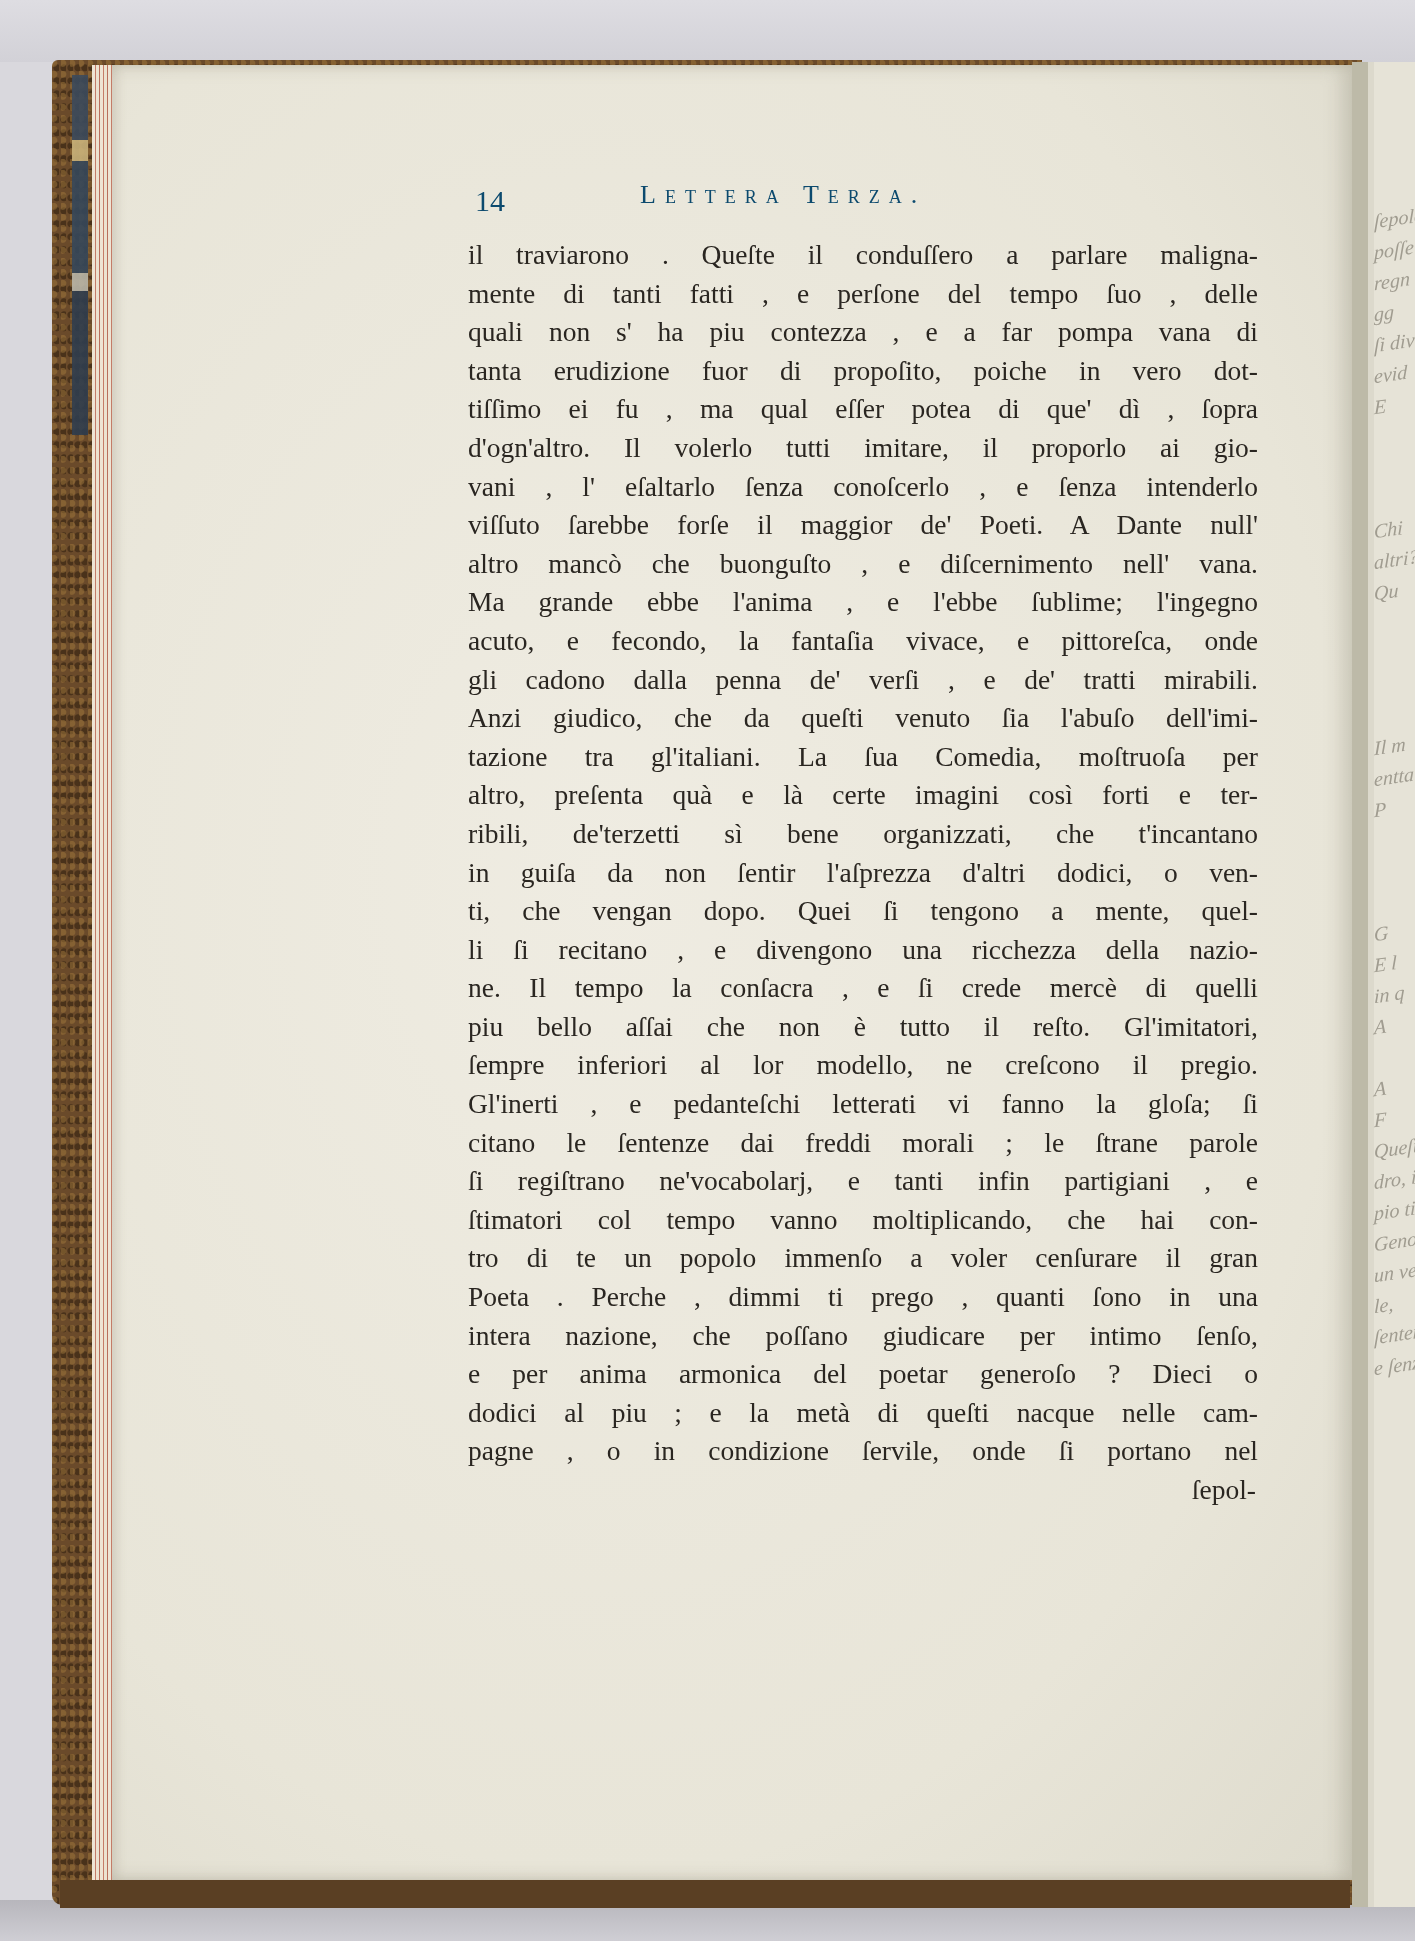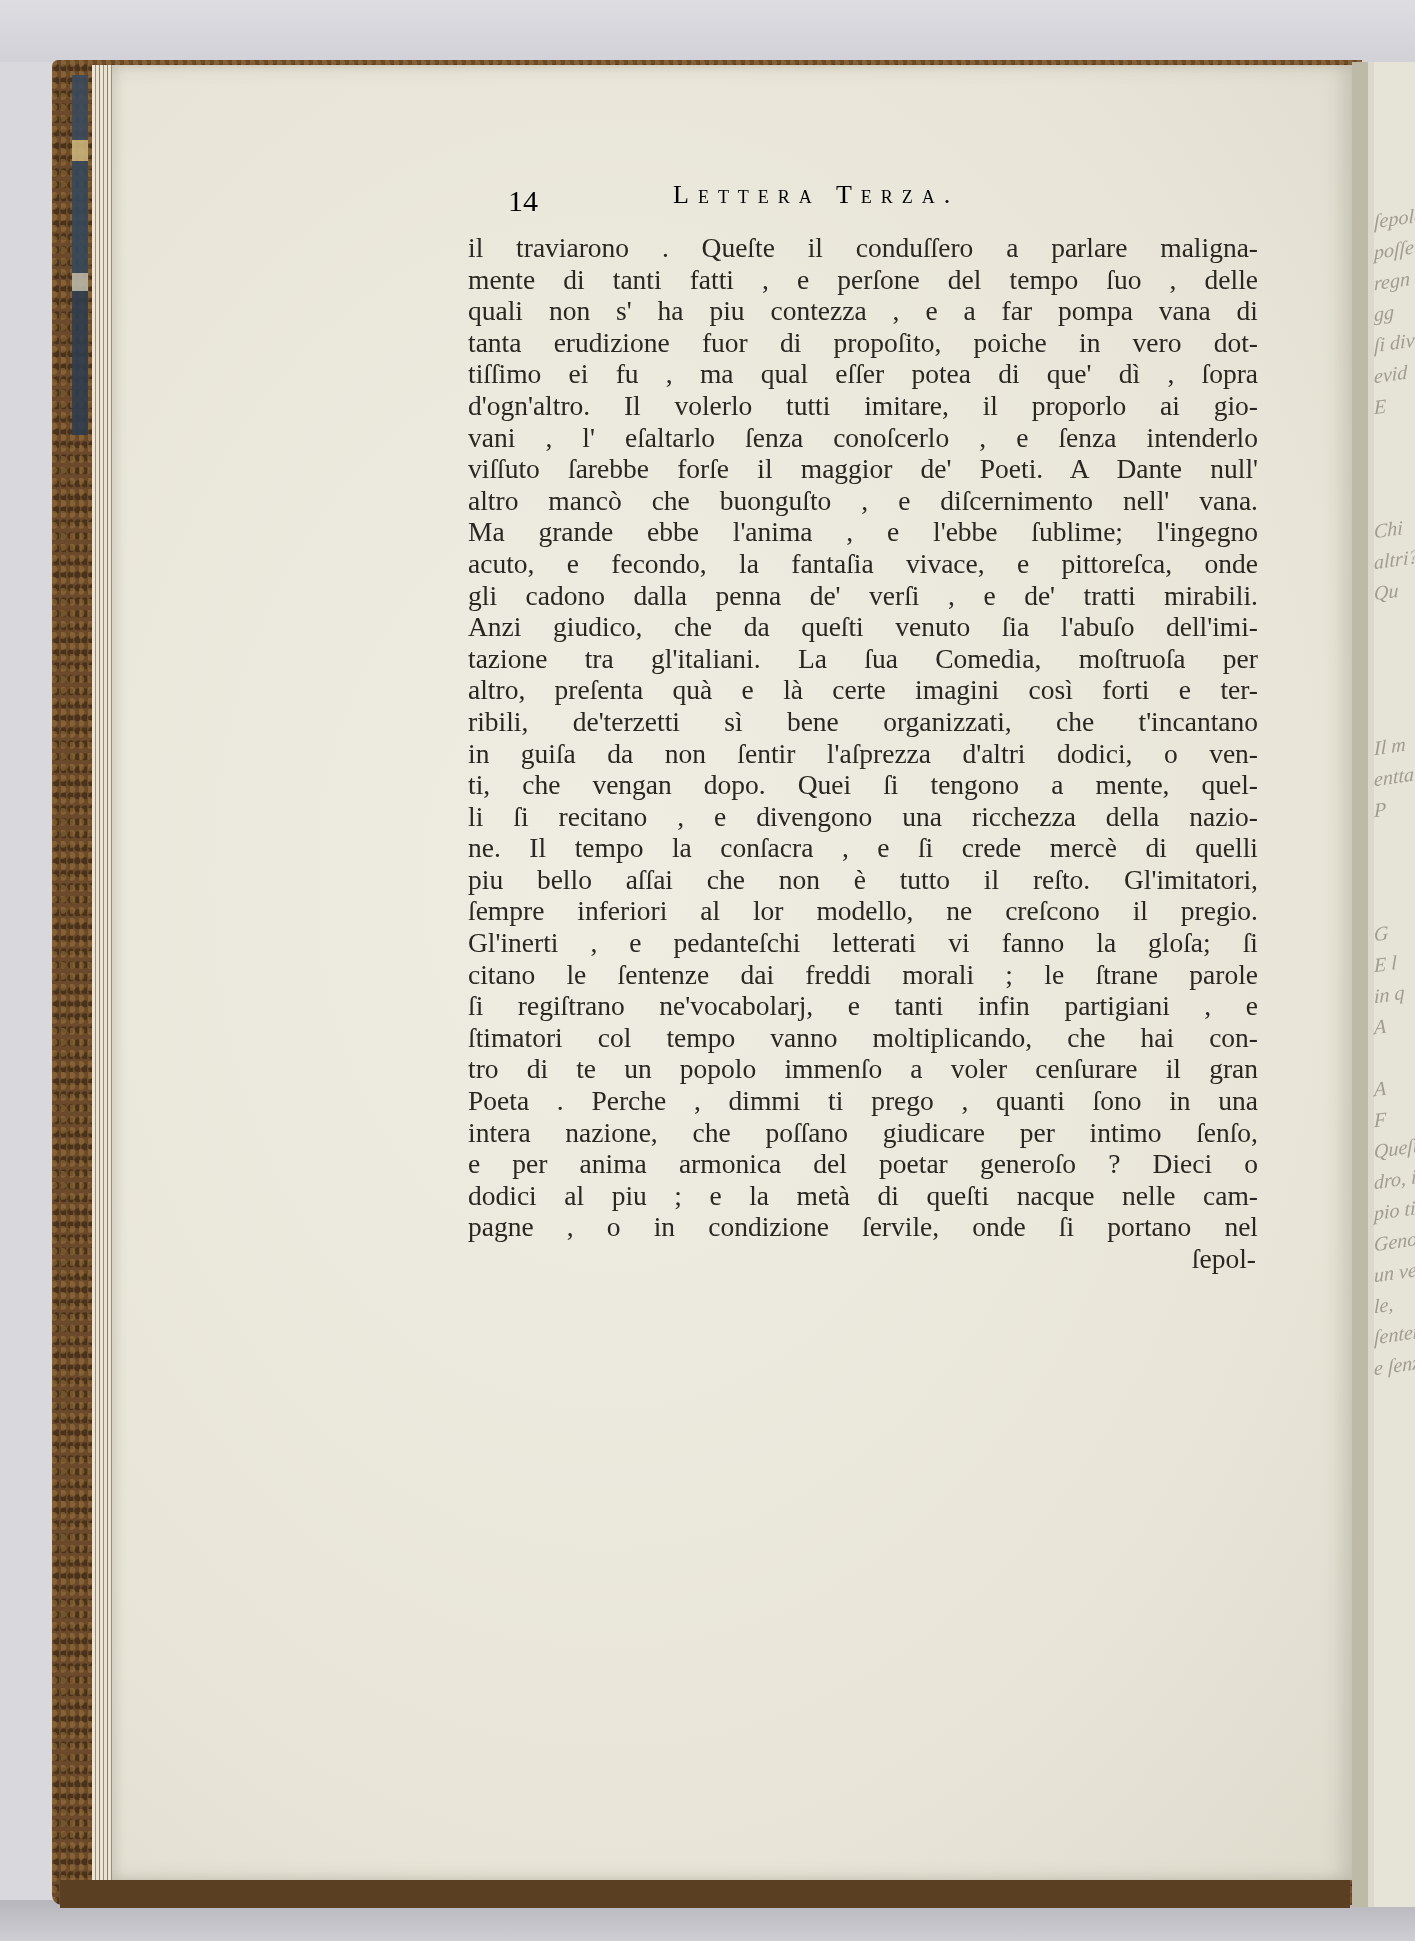--- a/index.html
+++ b/index.html
@@ -45,37 +45,37 @@
     position:absolute; left:1352px; top:62px; width:63px; height:1845px;
     background:linear-gradient(90deg,#bdbaa8 0 16px,#dcd9cc 16px 22px,#e6e3d7 22px 100%);
     overflow:hidden;
   }
   .next-page-text {
     position:absolute; left:22px; top:140px; width:60px;
     color:#a09c90; font-style:italic; font-size:20px; line-height:31px;
     white-space:pre; transform:skewY(-8deg);
   }
   .running-head {
-    position:absolute; left:508px; top:180px; width:770px; height:44px;
-    color:#000000;
+    position:absolute; left:475px; top:180px; width:770px; height:44px;
+    color:#0c4a6e;
   }
   .page-number {
     position:absolute; left:0; top:4px; font-size:30px;
   }
   .running-title {
     position:absolute; left:165px; top:0; font-size:26px;
     font-variant:small-caps; letter-spacing:9px;
   }
   .text-block {
     position:absolute; left:468px; top:232px; width:790px;
     color:#2a2621; font-size:27.5px; line-height:31.6px;
   }
   .line {
     display:block; text-align:justify; text-align-last:justify;
-    white-space:nowrap; height:31.6px;
+    white-space:nowrap; height:31.6px;margin-top:7px;
   }
   .line.catchword {
     text-align:right; text-align-last:right; padding-right:2px;
   }
   .binding-bottom {
     position:absolute; left:60px; top:1880px; width:1290px; height:28px;
     background:#5a3f23;
   }
 </style>
 </head>

